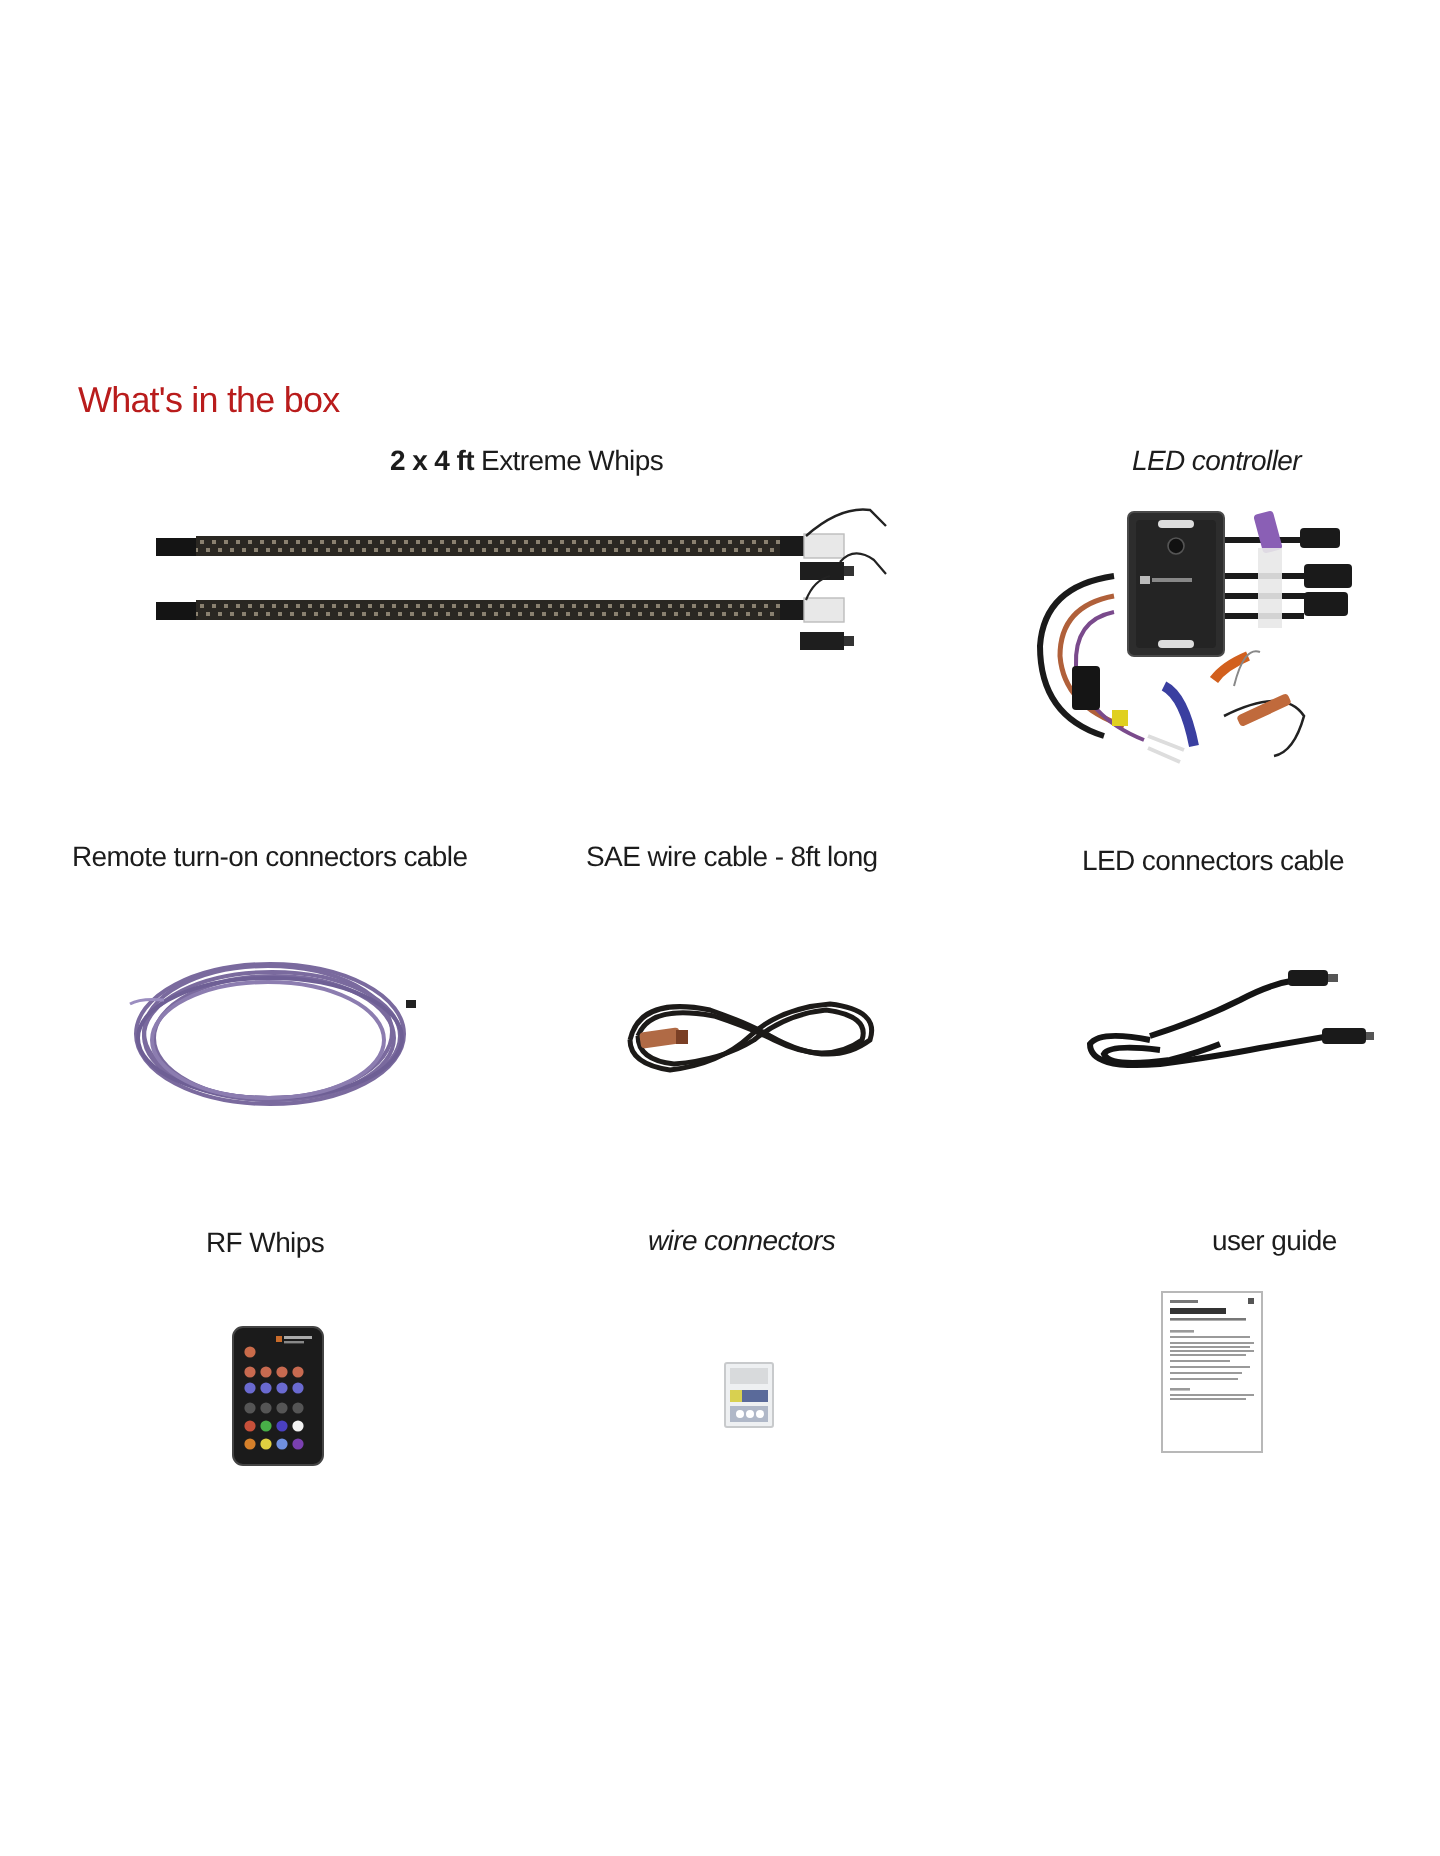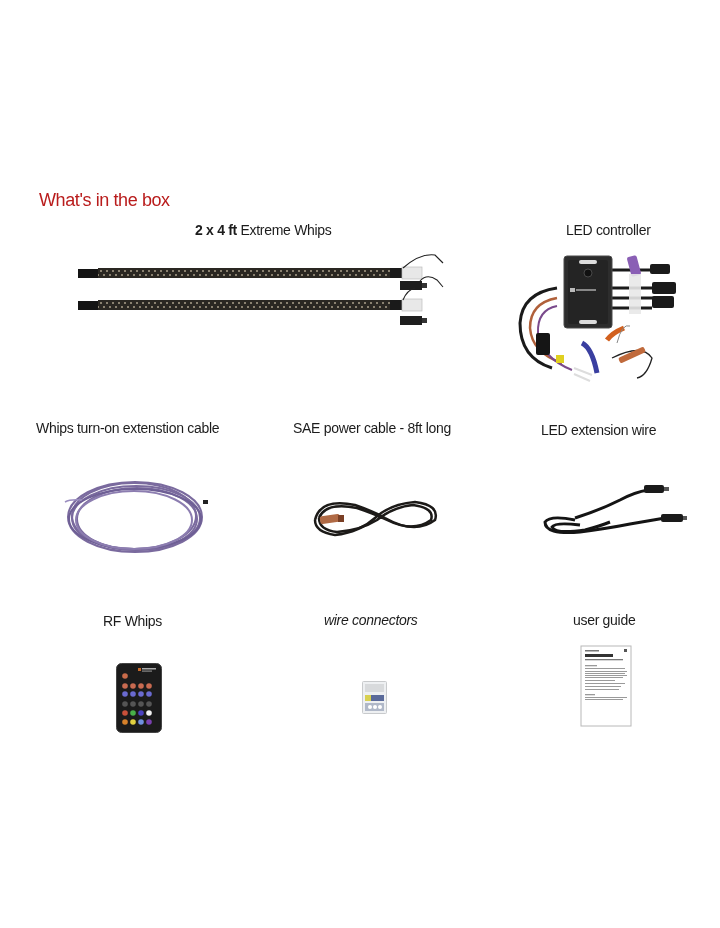--- a/index.html
+++ b/index.html
@@ -45,21 +45,21 @@
     <rect x="3" y="56" width="20" height="9" fill="#141414"></rect>
     <rect x="23" y="55" width="292" height="10" fill="url(#weave)"></rect>
     <rect x="315" y="55" width="12" height="10" fill="#1a1a1a"></rect>
     <rect x="327" y="54" width="20" height="12" fill="#e8e8e8" stroke="#bdbdbd" stroke-width="0.7"></rect>
     <path d="M328 55 Q332 45 340 43" fill="none" stroke="#222" stroke-width="1.1"></path>
     <rect x="325" y="71" width="22" height="9" fill="#1e1e1e"></rect>
     <rect x="347" y="73" width="5" height="5" fill="#333"></rect>
   </svg>
 </div>
 
-<div class="abs label" style="left:566px; top:222px;">LED controller</div>
+<div class="abs label" style="left:566px; top:222px;font-style:italic;">LED controller</div>
 
 <div class="abs" style="left:512px; top:248px;">
   <svg width="170" height="140" viewBox="0 0 170 140">
 
     <path d="M45 40 Q10 45 8 75 Q8 110 40 120" fill="none" stroke="#1a1a1a" stroke-width="3"></path>
     <path d="M45 50 Q18 55 18 80 Q20 105 50 115" fill="none" stroke="#b0603a" stroke-width="2.5"></path>
     <path d="M45 58 Q25 62 26 85 Q30 110 60 122" fill="none" stroke="#7a4a8c" stroke-width="2"></path>
     <rect x="24" y="85" width="14" height="22" rx="2" fill="#151515"></rect>
     <rect x="44" y="107" width="8" height="8" fill="#e0d020"></rect>
 
@@ -84,23 +84,23 @@
     <path d="M70 95 Q80 100 85 125" fill="none" stroke="#3a3fa0" stroke-width="5"></path>
     <path d="M95 92 Q100 85 112 80" fill="none" stroke="#d2601e" stroke-width="5"></path>
     <path d="M105 95 Q110 75 118 78" fill="none" stroke="#888" stroke-width="1"></path>
     <path d="M100 110 Q130 95 140 110 Q135 128 125 130" fill="none" stroke="#222" stroke-width="1.3"></path>
     <rect x="106" y="104" width="28" height="6" rx="2" fill="#c06a3c" transform="rotate(-25 120 107)"></rect>
     <path d="M62 120 L80 127" stroke="#ddd" stroke-width="2"></path>
     <path d="M62 126 L78 133" stroke="#ddd" stroke-width="2"></path>
   </svg>
 </div>
 
-<div class="abs label" style="left:36px; top:420px;">Whips turn-on extenstion cable</div>
-<div class="abs label" style="left:293px; top:420px;">SAE power cable - 8ft long</div>
-<div class="abs label" style="left:541px; top:422px;">LED extension wire</div>
+<div class="abs label" style="left:36px; top:420px;">Remote turn-on connectors cable</div>
+<div class="abs label" style="left:293px; top:420px;">SAE wire cable - 8ft long</div>
+<div class="abs label" style="left:541px; top:422px;">LED connectors cable</div>
 
 <div class="abs" style="left:60px; top:472px;">
   <svg width="155" height="90" viewBox="0 0 155 90">
     <g fill="none" stroke="#7a6a9e" stroke-width="2">
       <ellipse cx="75" cy="45" rx="67" ry="35"></ellipse>
       <ellipse cx="76" cy="46" rx="64" ry="32"></ellipse>
       <ellipse cx="74" cy="44" rx="62" ry="33"></ellipse>
       <ellipse cx="77" cy="47" rx="60" ry="31"></ellipse>
       <ellipse cx="75" cy="47" rx="66" ry="30" stroke="#6e5f95"></ellipse>
       <ellipse cx="74" cy="48" rx="58" ry="29" stroke="#8c7db0"></ellipse>
@@ -130,21 +130,21 @@
     </g>
     <rect x="104" y="5" width="20" height="8" rx="2" fill="#1a1a1a"></rect>
     <rect x="124" y="7" width="5" height="4" fill="#555"></rect>
     <rect x="121" y="34" width="22" height="8" rx="2" fill="#1a1a1a"></rect>
     <rect x="143" y="36" width="4" height="4" fill="#555"></rect>
   </svg>
 </div>
 
 <div class="abs label" style="left:103px; top:613px;">RF Whips</div>
 <div class="abs label" style="left:324px; top:612px;font-style:italic;">wire connectors</div>
-<div class="abs label" style="left:573px; top:612px;">user guide</div>
+<div class="abs label" style="left:606px; top:612px;">user guide</div>
 
 <div class="abs" style="left:116px; top:663px;">
   <svg width="46" height="70" viewBox="0 0 46 70">
     <rect x="0.5" y="0.5" width="45" height="69" rx="5" fill="#1b1b1b" stroke="#444"></rect>
     <rect x="22" y="5" width="3" height="3" fill="#c96b2a"></rect>
     <rect x="26" y="5" width="14" height="1.5" fill="#aaa"></rect>
     <rect x="26" y="7.5" width="10" height="1.2" fill="#888"></rect>
     <circle cx="9" cy="13" r="2.8" fill="#c96b4a"></circle>
     <g>
       <circle cx="9" cy="23" r="2.8" fill="#c86a50"></circle>

